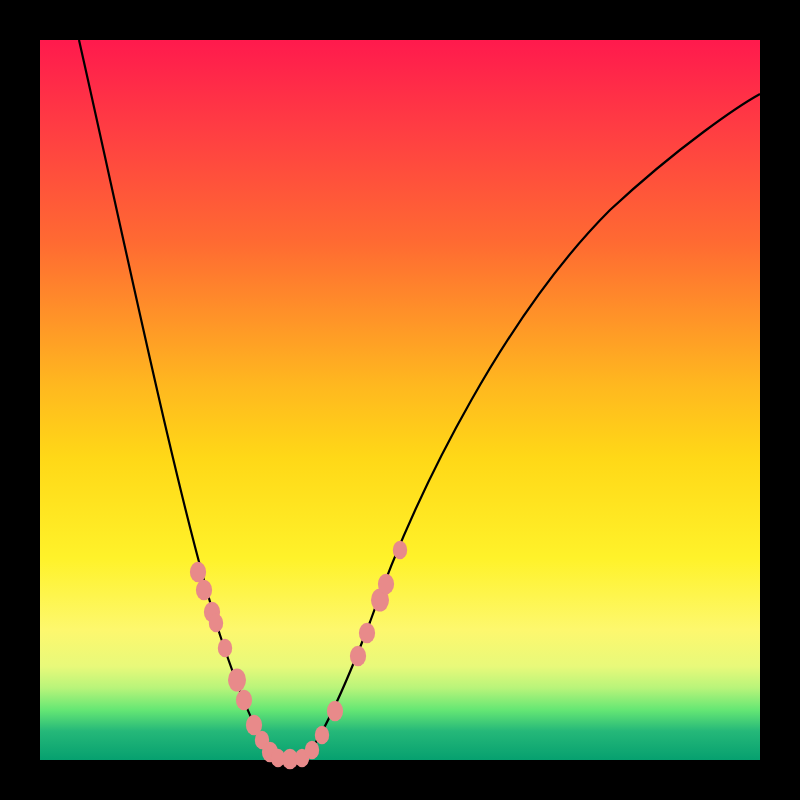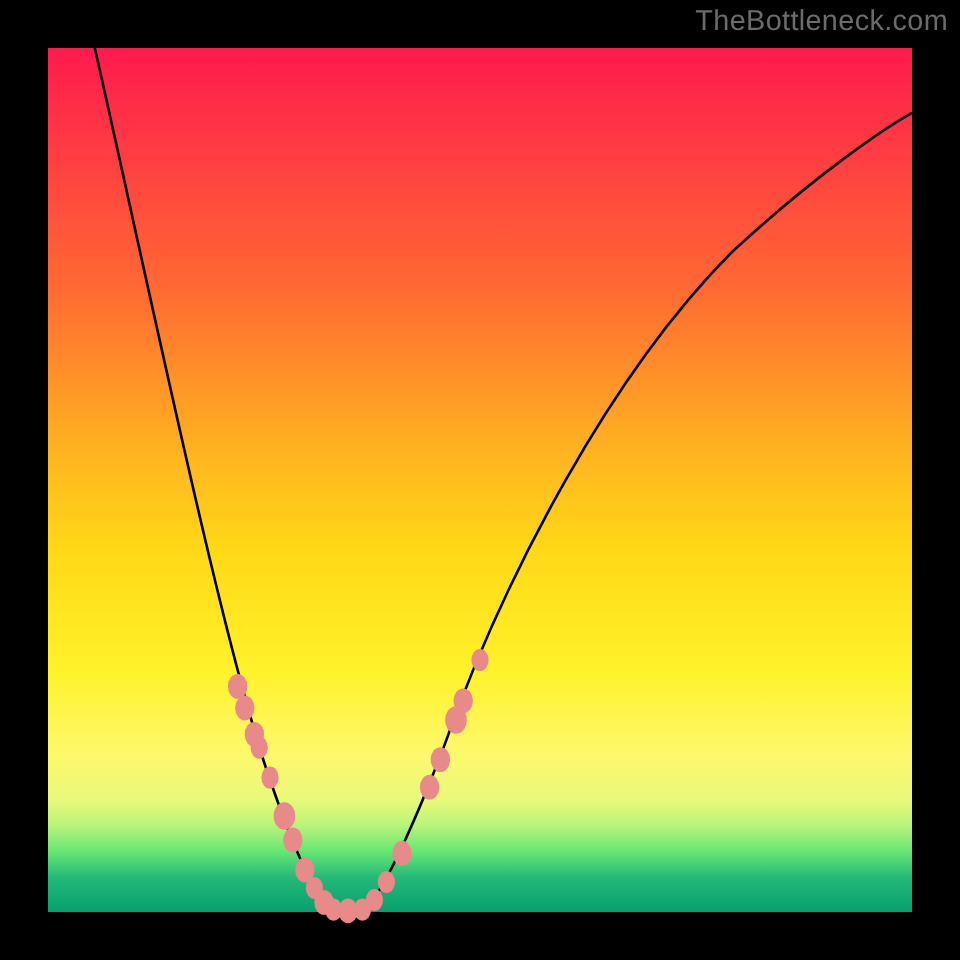--- a/index.html
+++ b/index.html
@@ -63,21 +63,20 @@
   }
   .dot {
     fill: #e88a8a;
     stroke: none;
   }
 </style>
 </head>
 <body>
 
 <div class="canvas">
-  <div class="watermark">TheBottleneck.com</div>
   <div class="plot-area">
     <svg class="curve" viewBox="0 0 720 720">
       <path class="main-curve" d="M 39 0 C 82 190, 140 470, 180 595 C 205 670, 220 700, 235 718 L 265 718 C 280 700, 300 660, 330 582 C 380 440, 470 270, 570 170 C 640 105, 700 65, 720 54"></path>
       <g id="dots-group">
           <ellipse cx="158" cy="532" rx="8.1" ry="10.35" class="dot"></ellipse>
           <ellipse cx="164" cy="550" rx="8.1" ry="10.35" class="dot"></ellipse>
           <ellipse cx="172" cy="572" rx="8.1" ry="10.35" class="dot"></ellipse>
           <ellipse cx="176" cy="583" rx="7.2" ry="9.2" class="dot"></ellipse>
           <ellipse cx="185" cy="608" rx="7.2" ry="9.2" class="dot"></ellipse>
           <ellipse cx="197" cy="640" rx="9" ry="11.5" class="dot"></ellipse>

